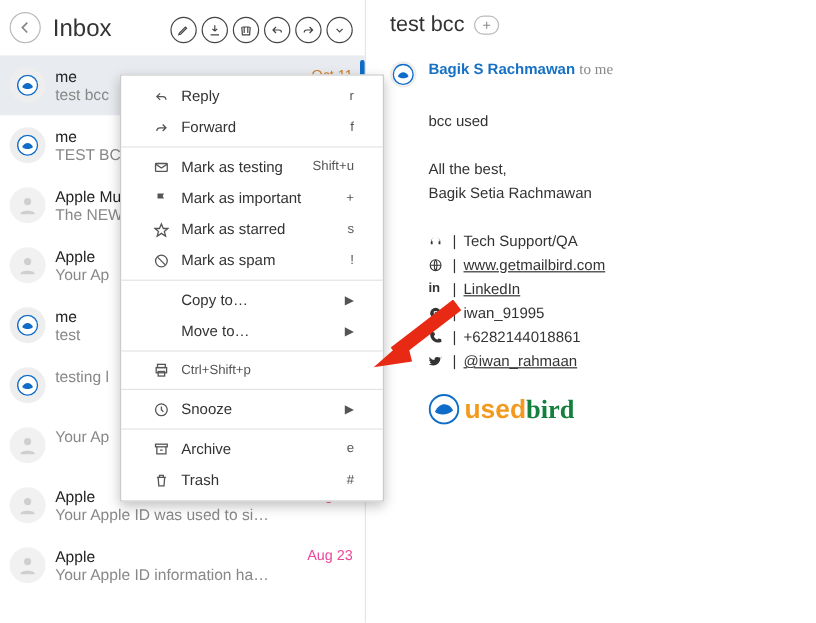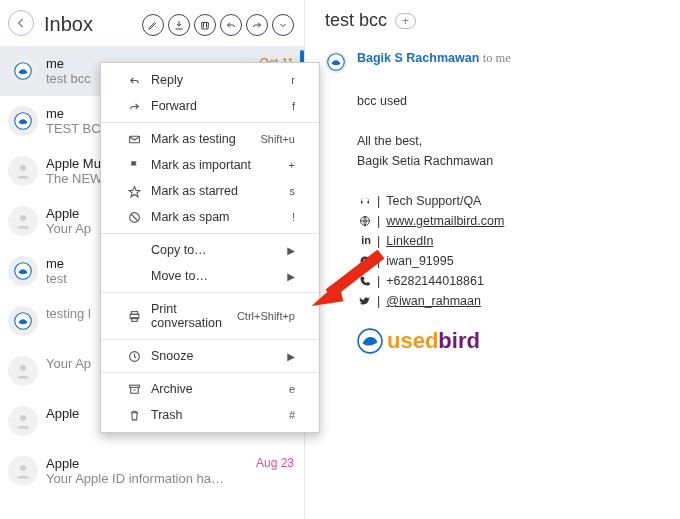--- a/index.html
+++ b/index.html
@@ -41,28 +41,28 @@
   .r-header { display:flex; align-items:center; gap:8px; padding-bottom:6px; }
   .r-title { font-size:18px; font-weight:300; color:#333; }
   .plus-chip { border:1px solid #bbb; border-radius:10px; padding:0 6px; font-size:12px; color:#888; }
   .msg { display:flex; gap:10px; padding-top:14px; font-size:12.5px; }
   .msg .avatar{width:22px;height:22px;}
   .from-line { font-size:12.5px; }
   .from-line .sender-name{ color:#1671c5; font-weight:600;}
   .from-line .to{ color:#888;font-family:Liberation Serif, serif;}
   .body { padding-left:32px; margin-top:18px; line-height:1.6; font-size:12.5px; color:#333; }
   .sig-row { display:flex; align-items:center; gap:6px; }
-  .sig-row .sigico{width:14px; display:inline-flex; justify-content:flex-end;}
+  .sig-row .sigico{width:14px; display:inline-flex; justify-content:flex-start;}
   .sig-row .sigico svg{width:12px;height:12px;}
   .sig-row a{color:#333;}
   .logo { margin-top:12px; display:flex; align-items:center; gap:4px;}
   .logo .swirl{width:26px;height:26px;}
   .logo .word{font-size:22px;font-weight:600;}
   .logo .mail{color:#f39a1e;}
-  .logo .bird{color:#701a75;}
+  .logo .bird{color:#15803d;font-family:Liberation Serif, serif;}
   
   .arrow { position:absolute; left:305px; top:250px; width:80px; height:80px; z-index:20; pointer-events:none;}
   .arrow svg{width:100%;height:100%;}
 </style>
 </head>
 <body>
 
 <div class="app">
   <div class="left">
     <div class="l-header">
@@ -200,20 +200,21 @@
         </div>
         <div class="row">
           <div class="avatar blank">
             <svg viewBox="0 0 24 24">
               <circle cx="12" cy="8" r="4" fill="#cfcfcf"></circle>
               <path d="M4 22c0-5 16-5 16 0" fill="#cfcfcf"></path>
             </svg>
           </div>
           <div class="rowtext">
             <div class="sender">Apple</div>
+            <div class="subject">Your Apple ID was used to sig…</div>
           </div>
           <div class="date blue">Aug 23</div>
         </div>
         <div class="row">
           <div class="avatar blank">
             <svg viewBox="0 0 24 24">
               <circle cx="12" cy="8" r="4" fill="#cfcfcf"></circle>
               <path d="M4 22c0-5 16-5 16 0" fill="#cfcfcf"></path>
             </svg>
           </div>
@@ -296,21 +297,20 @@
         </div>
         <div class="msep"></div>
         <div class="mi">
           <span class="ico">
             <svg viewBox="0 0 24 24" fill="none" stroke="#555" stroke-width="2">
               <rect x="6" y="3" width="12" height="5"></rect>
               <rect x="4" y="8" width="16" height="8"></rect>
               <rect x="7" y="14" width="10" height="7"></rect>
             </svg>
           </span>
-          <span class="lbl">Print conversation</span>
           <span class="sc">Ctrl+Shift+p</span>
         </div>
         <div class="msep"></div>
         <div class="mi">
           <span class="ico">
             <svg viewBox="0 0 24 24" fill="none" stroke="#555" stroke-width="2">
               <circle cx="12" cy="12" r="9"></circle>
               <path d="M12 7v5l3 3"></path>
             </svg>
           </span>

